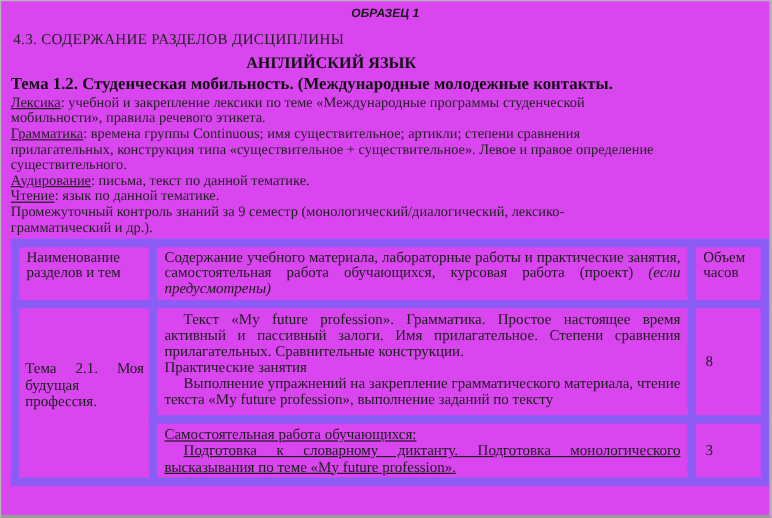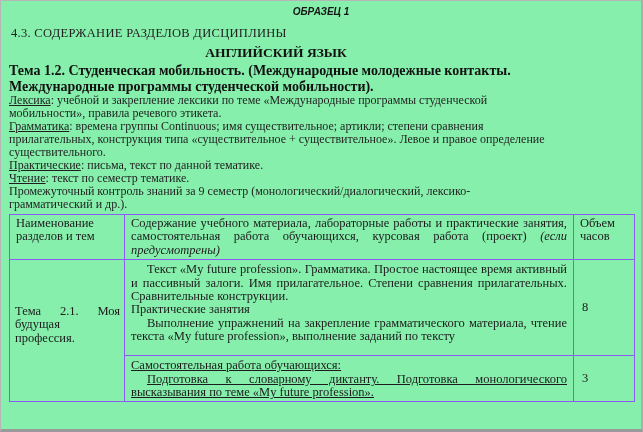--- a/index.html
+++ b/index.html
@@ -1,21 +1,21 @@
 <!DOCTYPE html>
 <html lang="ru"><head>
 <meta charset="utf-8">
 <style>
   html, body { margin: 0; padding: 0; background: #e8e8e8; }
   .page {
     position: relative;
     width: 643px;
     height: 432px;
     margin: 0 auto;
-    background: #86efac;
+    background: #d946ef;
     box-sizing: border-box;
     border: 1px solid #b6b6b6;
     border-bottom: 3px solid #9a9a9a;
     border-right: 2px solid #adadad;
     overflow: hidden;
     font-family: "Liberation Serif", "DejaVu Serif", serif;
     color: #1f1f1f;
   }
   .content { padding: 0 8px; }
 
@@ -71,21 +71,21 @@
   table.plan-table {
     margin-top: 3px;
     border-collapse: collapse;
     table-layout: fixed;
     width: 625px;
     font-size: 12.5px;
     line-height: 13.4px;
     color: #1c1c1c;
   }
   .plan-table td {
-    border: 1px solid #8b5cf6;
+    border: 7px solid #8b5cf6;
     padding: 2px 6px;
     vertical-align: top;
     box-sizing: border-box;
   }
   .plan-table .col1 { width: 115px; }
   .plan-table .col2 { width: 449px; }
   .plan-table .col3 { width: 61px; }
 
   .header-row td { height: 45px; }
   .c2h { text-align: justify; }
@@ -109,27 +109,27 @@
 
 <div class="page">
   <div class="content">
 
     <div class="sample-label">ОБРАЗЕЦ 1</div>
 
     <div class="h43">4.3. СОДЕРЖАНИЕ РАЗДЕЛОВ ДИСЦИПЛИНЫ</div>
 
     <div class="subject-title">АНГЛИЙСКИЙ ЯЗЫК</div>
 
-    <p class="topic-heading sec1"><span>Тема 1.2.  Студенческая мобильность. (Международные молодежные контакты.</span><br><span>Международные программы студенческой мобильности).</span></p>
+    <p class="topic-heading sec1"><span>Тема 1.2.  Студенческая мобильность. (Международные молодежные контакты.</span><br></p>
 
     <div class="sec1">
       <p><span class="term">Лексика</span><span>:  учебной и закрепление лексики по теме «Международные программы студенческой мобильности», правила речевого этикета.</span></p>
       <p><span class="term">Грамматика</span><span>: времена группы Continuous; имя существительное; артикли; степени сравнения прилагательных, конструкция типа «существительное + существительное». Левое и правое определение существительного.</span></p>
-      <p><span class="term">Практические</span><span>: письма, текст по данной тематике.</span></p>
-      <p><span class="term">Чтение</span><span>: текст по семестр тематике.</span></p>
+      <p><span class="term">Аудирование</span><span>: письма, текст по данной тематике.</span></p>
+      <p><span class="term">Чтение</span><span>: язык по данной тематике.</span></p>
       <p>Промежуточный контроль знаний за 9 семестр (монологический/диалогический, лексико-грамматический и др.).</p>
     </div>
 
 
 
     <table class="plan-table">
       <colgroup>
         <col class="col1">
           <col class="col2">
           <col class="col3">

